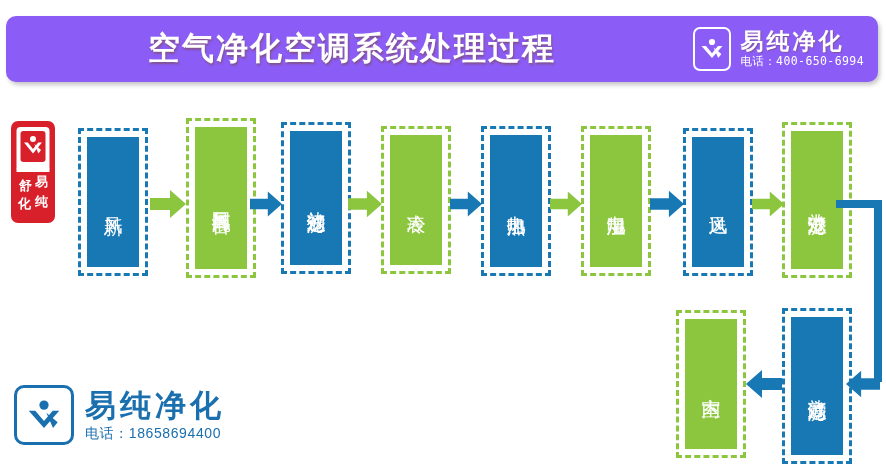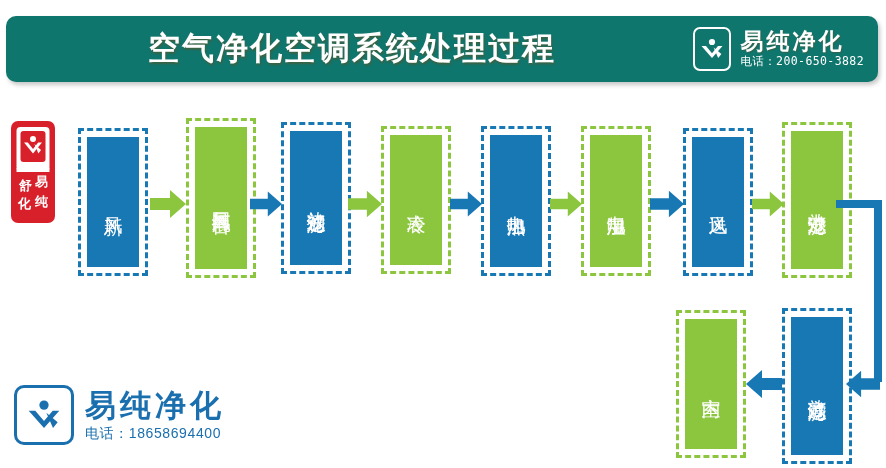--- a/index.html
+++ b/index.html
@@ -7,21 +7,21 @@
     width:886px;height:468px;
     background:#ffffff;
     font-family:"Liberation Sans","DejaVu Sans",sans-serif;
     overflow:hidden;position:relative;
   }
   .canvas{position:relative;width:886px;height:468px;}
 
   
   .header{
     position:absolute;left:6px;top:16px;width:872px;height:66px;
-    background:#0f766e;border-radius:10px;
+    background:#8b5cf6;border-radius:10px;
     box-shadow:2px 3px 4px rgba(0,0,0,.22);
     display:flex;align-items:center;
   }
   .header-title{
     position:absolute;left:0;right:0;top:0;bottom:0;
     display:flex;align-items:center;justify-content:center;
     padding-right:180px;
     color:#ffffff;font-size:32px;font-weight:bold;letter-spacing:2px;
     text-shadow:1px 2px 2px rgba(120,70,10,.45);
     white-space:nowrap;
@@ -109,21 +109,21 @@
     <div class="header-brand">
       <div class="brand-mark">
         <svg width="24" height="22" viewBox="0 0 24 22" aria-hidden="true">
           <circle cx="12" cy="4" r="3.1" fill="#ffffff"></circle>
           <path d="M1.5 8 L12 20 L22.5 8 L18 8 L12 15.2 L6 8 Z" fill="#ffffff"></path>
           <path d="M13.6 9.5 L18.2 20 L21.4 16 Z" fill="#ffffff"></path>
         </svg>
       </div>
       <div class="brand-text">
         <div class="brand-name">易纯净化</div>
-        <div class="brand-phone">电话：200-650-3882</div>
+        <div class="brand-phone">电话：400-650-6994</div>
       </div>
     </div>
   </div>
 
   <div class="seal">
     <svg width="46" height="104" viewBox="0 0 46 104" aria-hidden="true">
       <rect x="1" y="1" width="44" height="102" rx="7" fill="#d8202a"></rect>
       <rect x="6.5" y="7" width="33" height="44" rx="4" fill="#ffffff"></rect>
       <rect x="10.5" y="11" width="25" height="31" rx="3" fill="#d8202a"></rect>
       <g fill="#ffffff">

